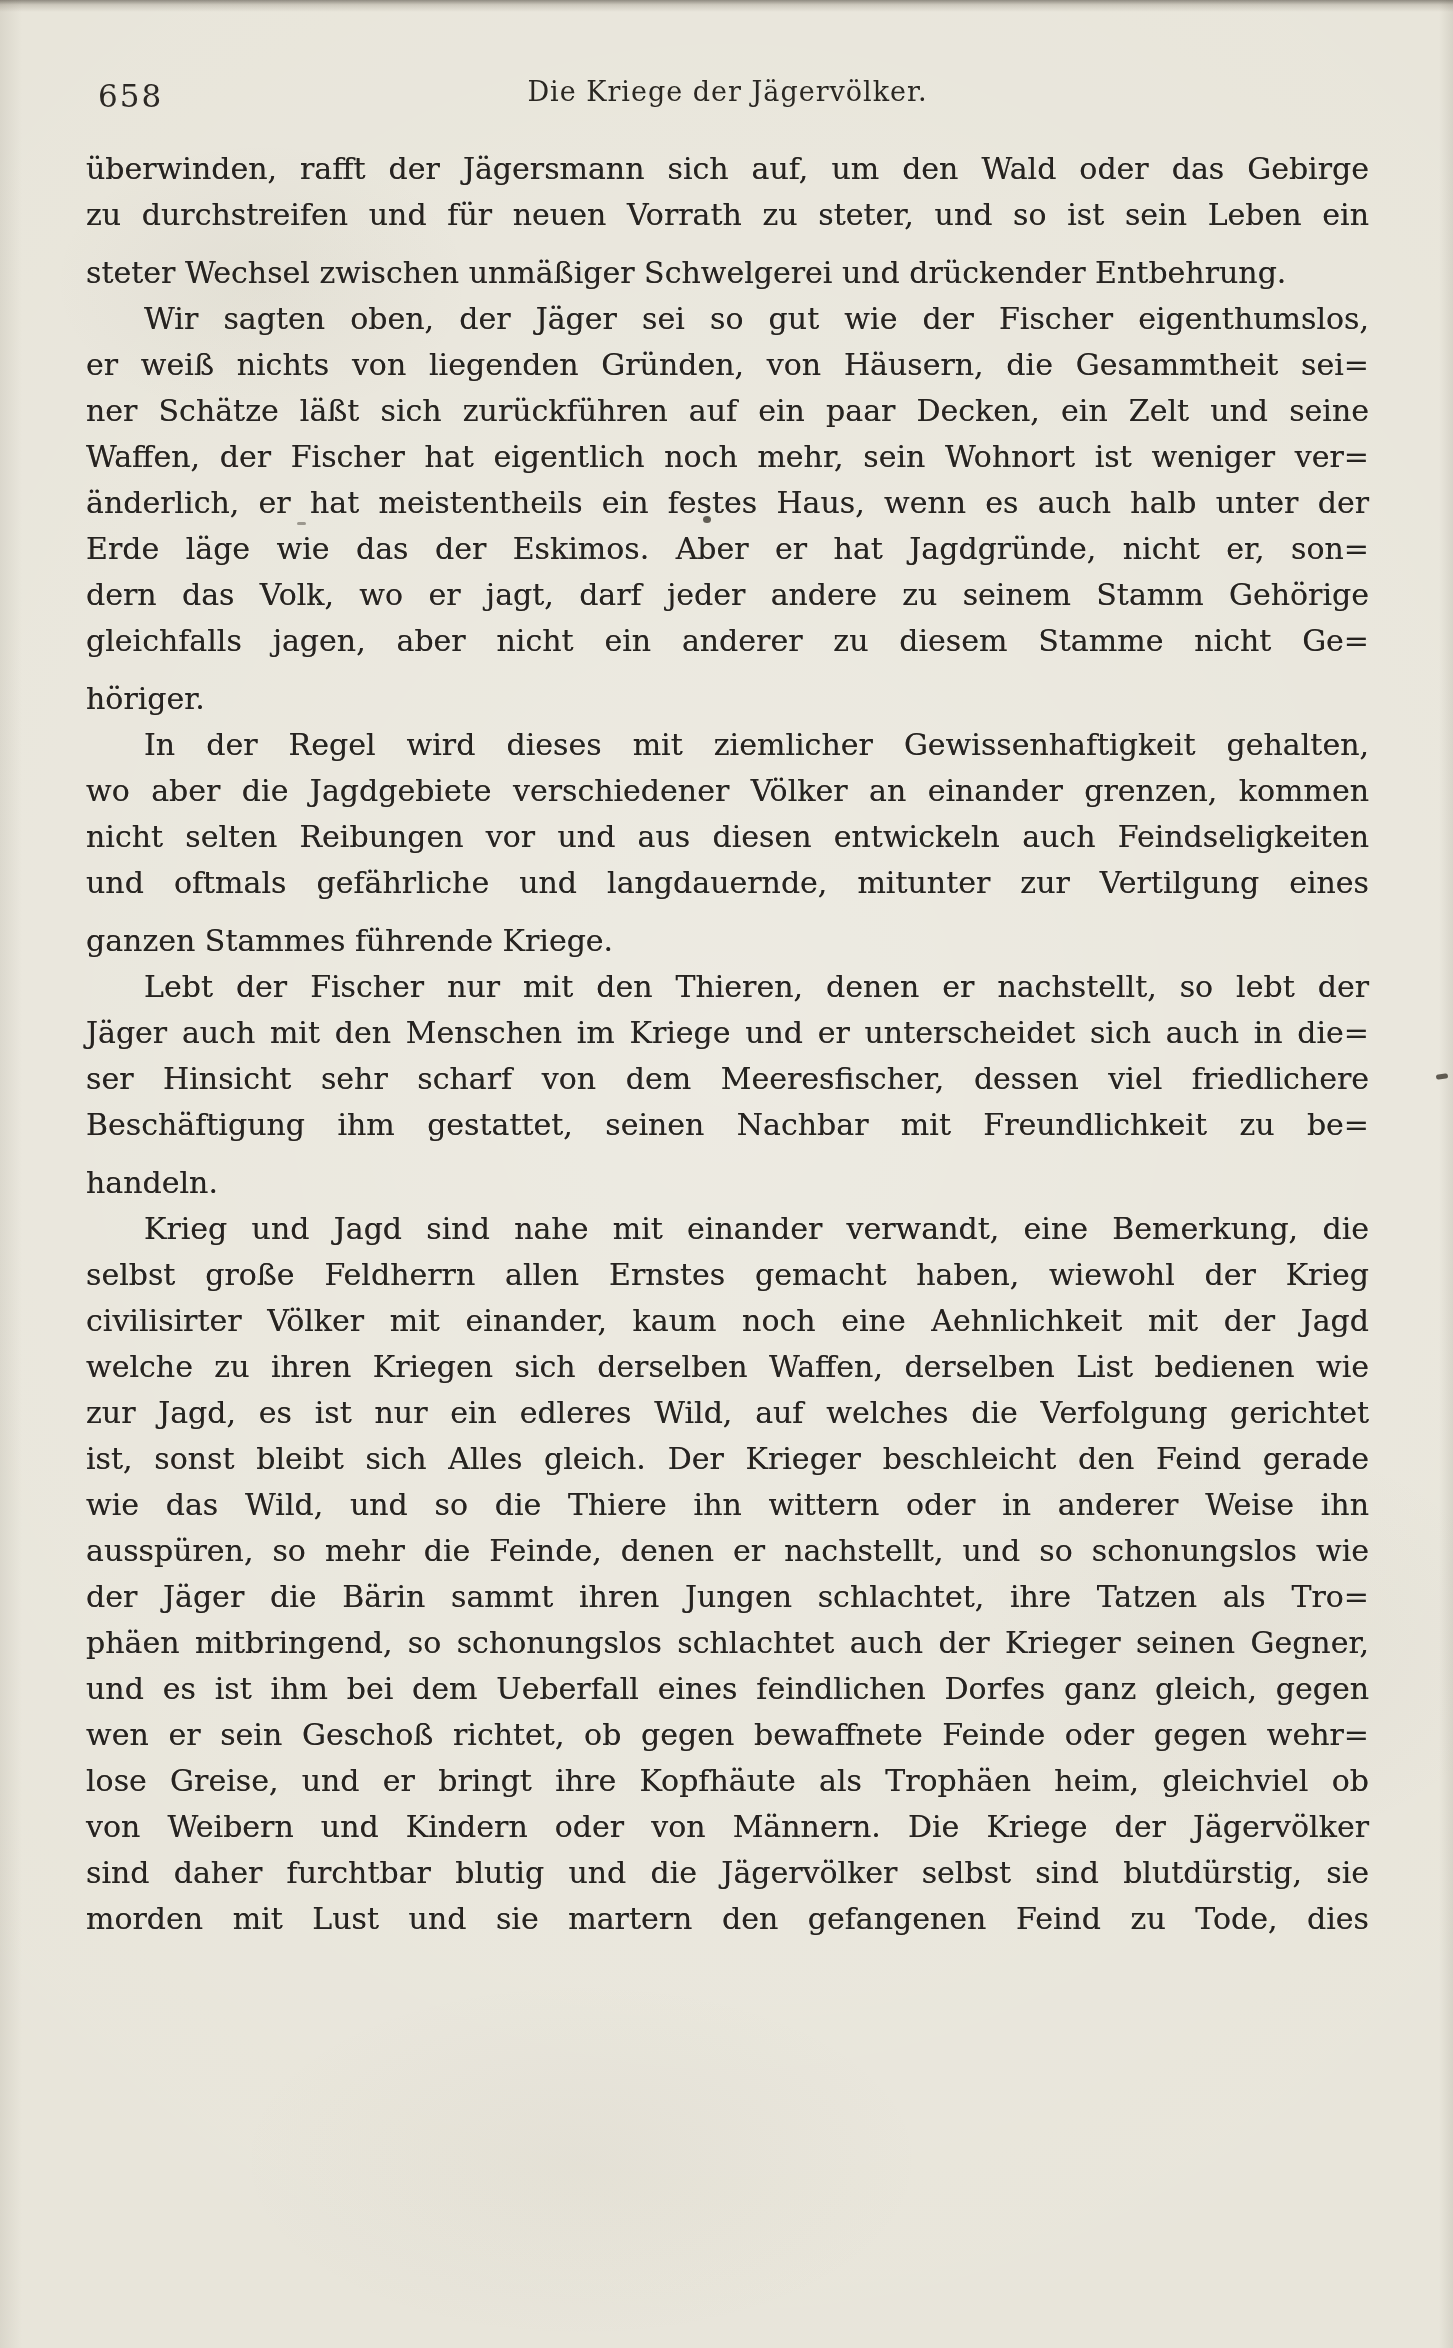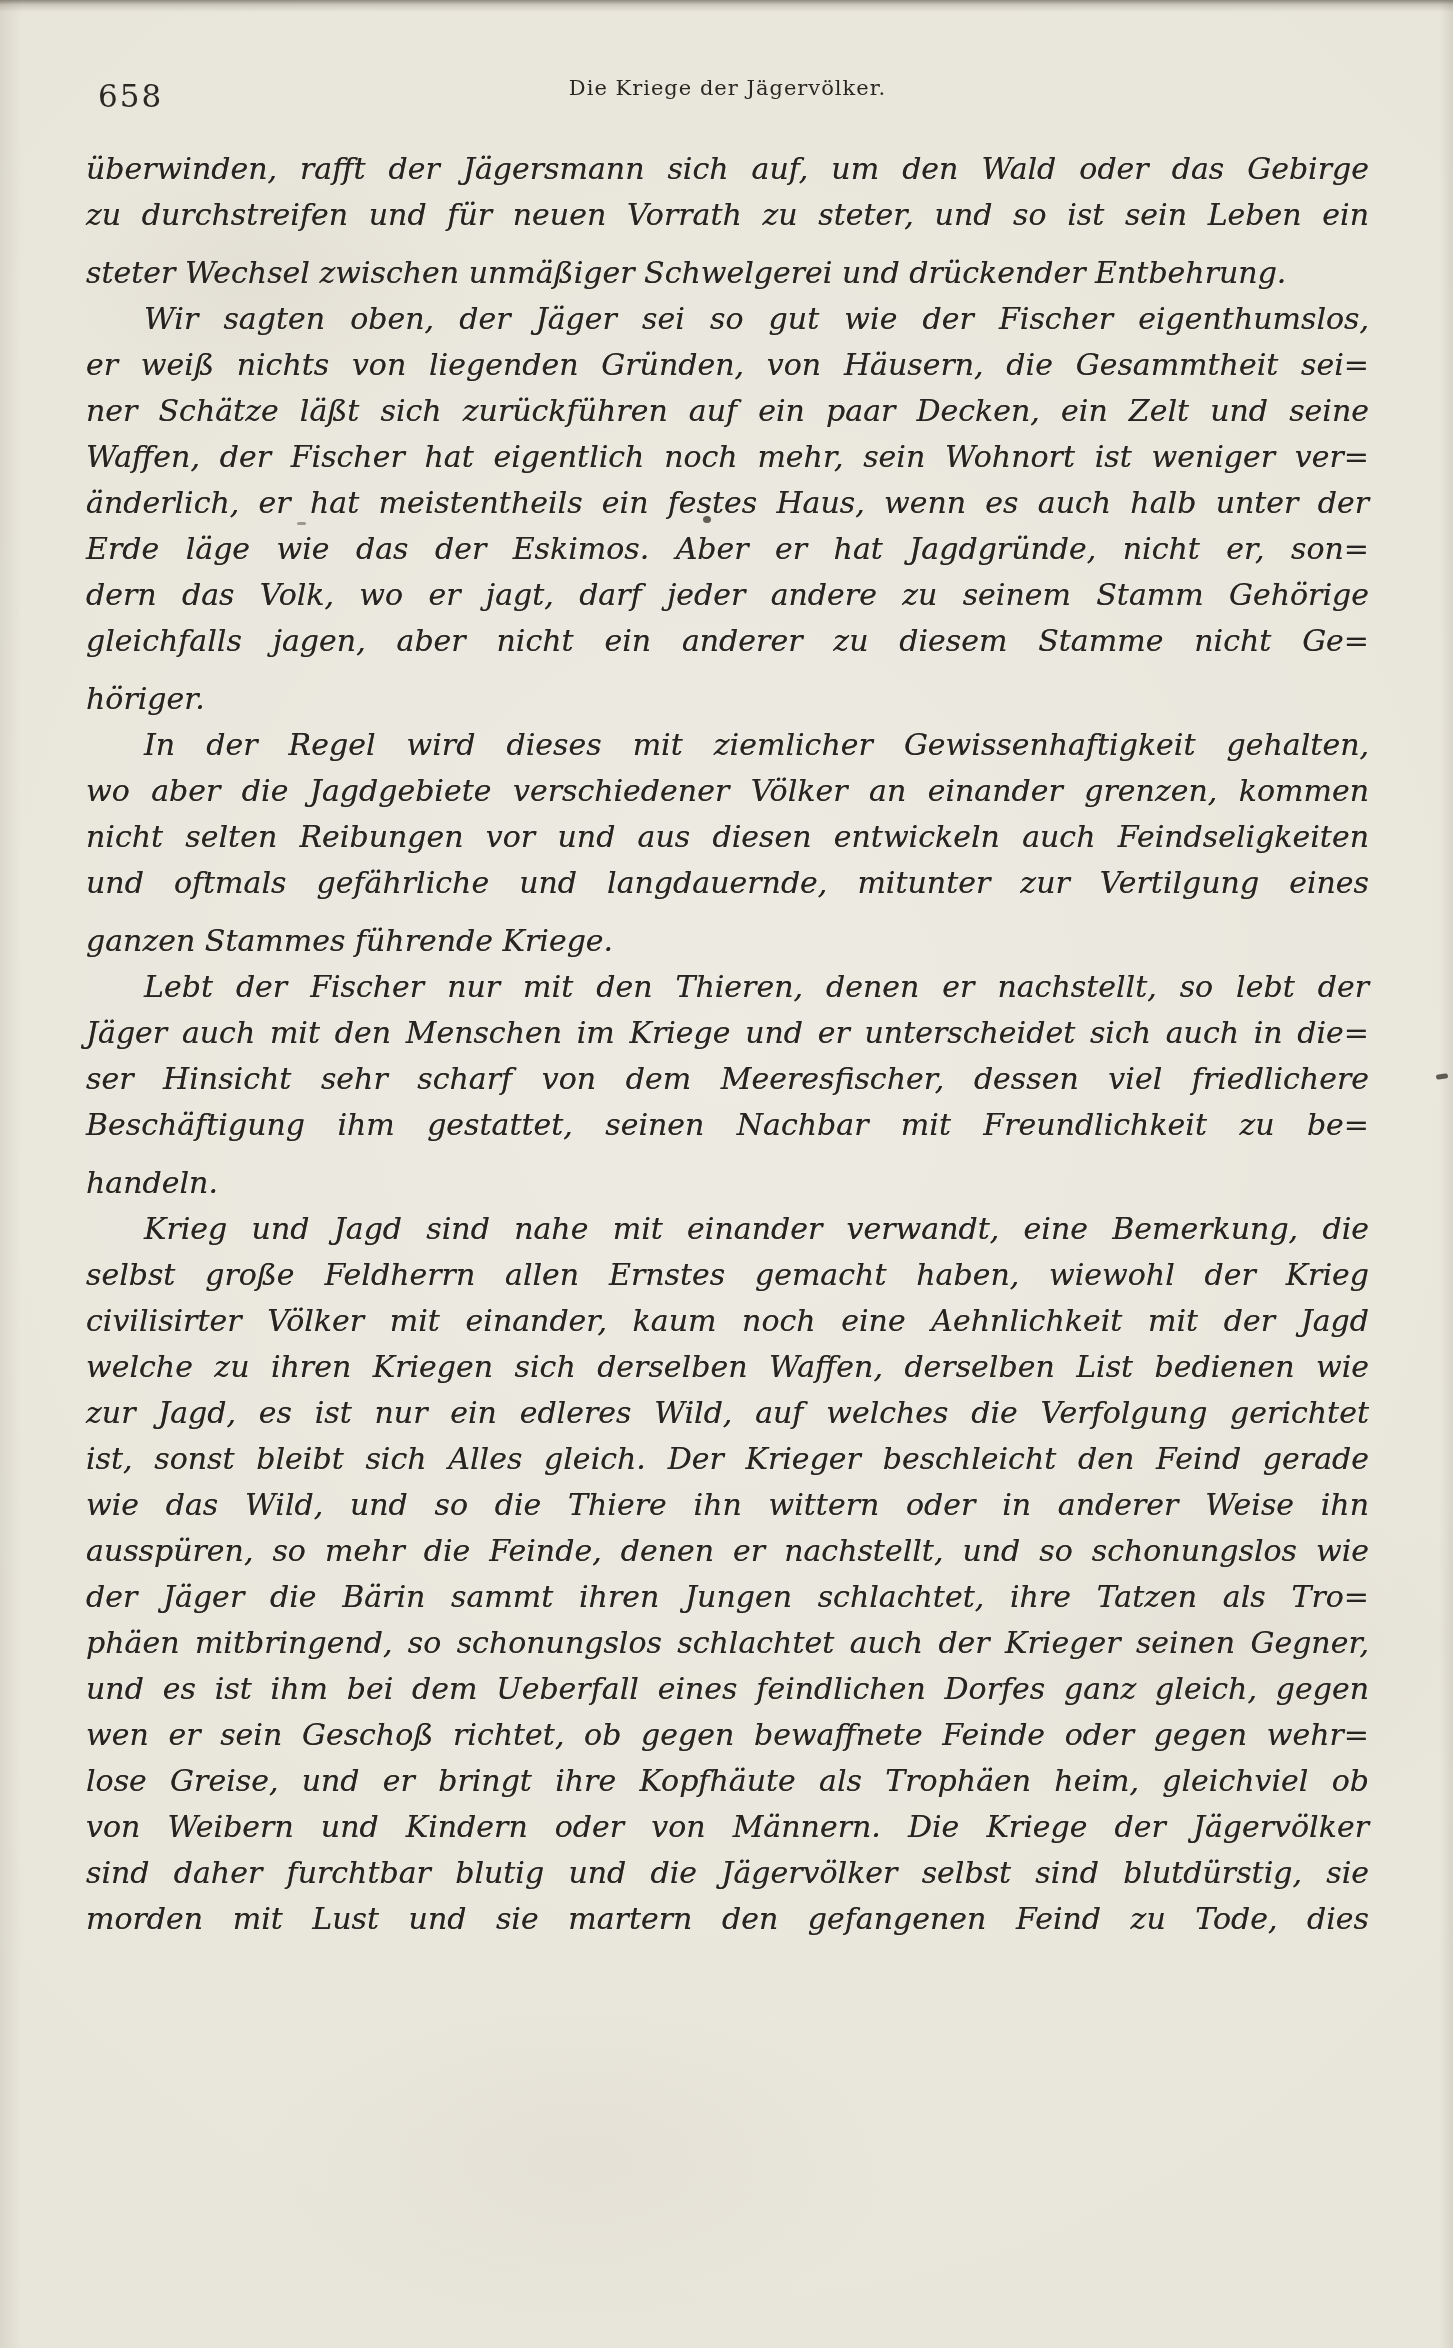--- a/index.html
+++ b/index.html
@@ -45,33 +45,32 @@
     position: absolute;
     left: 86px; top: 72px; width: 1283px; height: 50px;
   }
   .page-number {
     position: absolute; left: 12px; top: 6px;
     font-size: 31px; letter-spacing: 2px; color: #2c2925;
   }
   .running-title {
     display: block; text-align: center;
     padding-top: 4px;
-    font-size: 21px; letter-spacing: 1px; color: #2a2722;
+    font-size: 27px; letter-spacing: 1px; color: #2a2722;
     font-weight: 500;
   }
 
   
   .body-text {
     position: absolute;
     left: 86px; top: 146px; width: 1283px;
     font-size: 30px;
     line-height: 46px;
     color: var(--ink, #262320);
     text-shadow: 0 0 0.4px rgba(30,26,22,0.55);
-    font-style: italic;
   }
   .line {
     text-align: justify;
     text-align-last: justify;
     white-space: nowrap;
   }
   .line.last { text-align-last: left; margin-top: 12px; }
   .para.indent .line:first-child { text-indent: 58px; }
 
   

